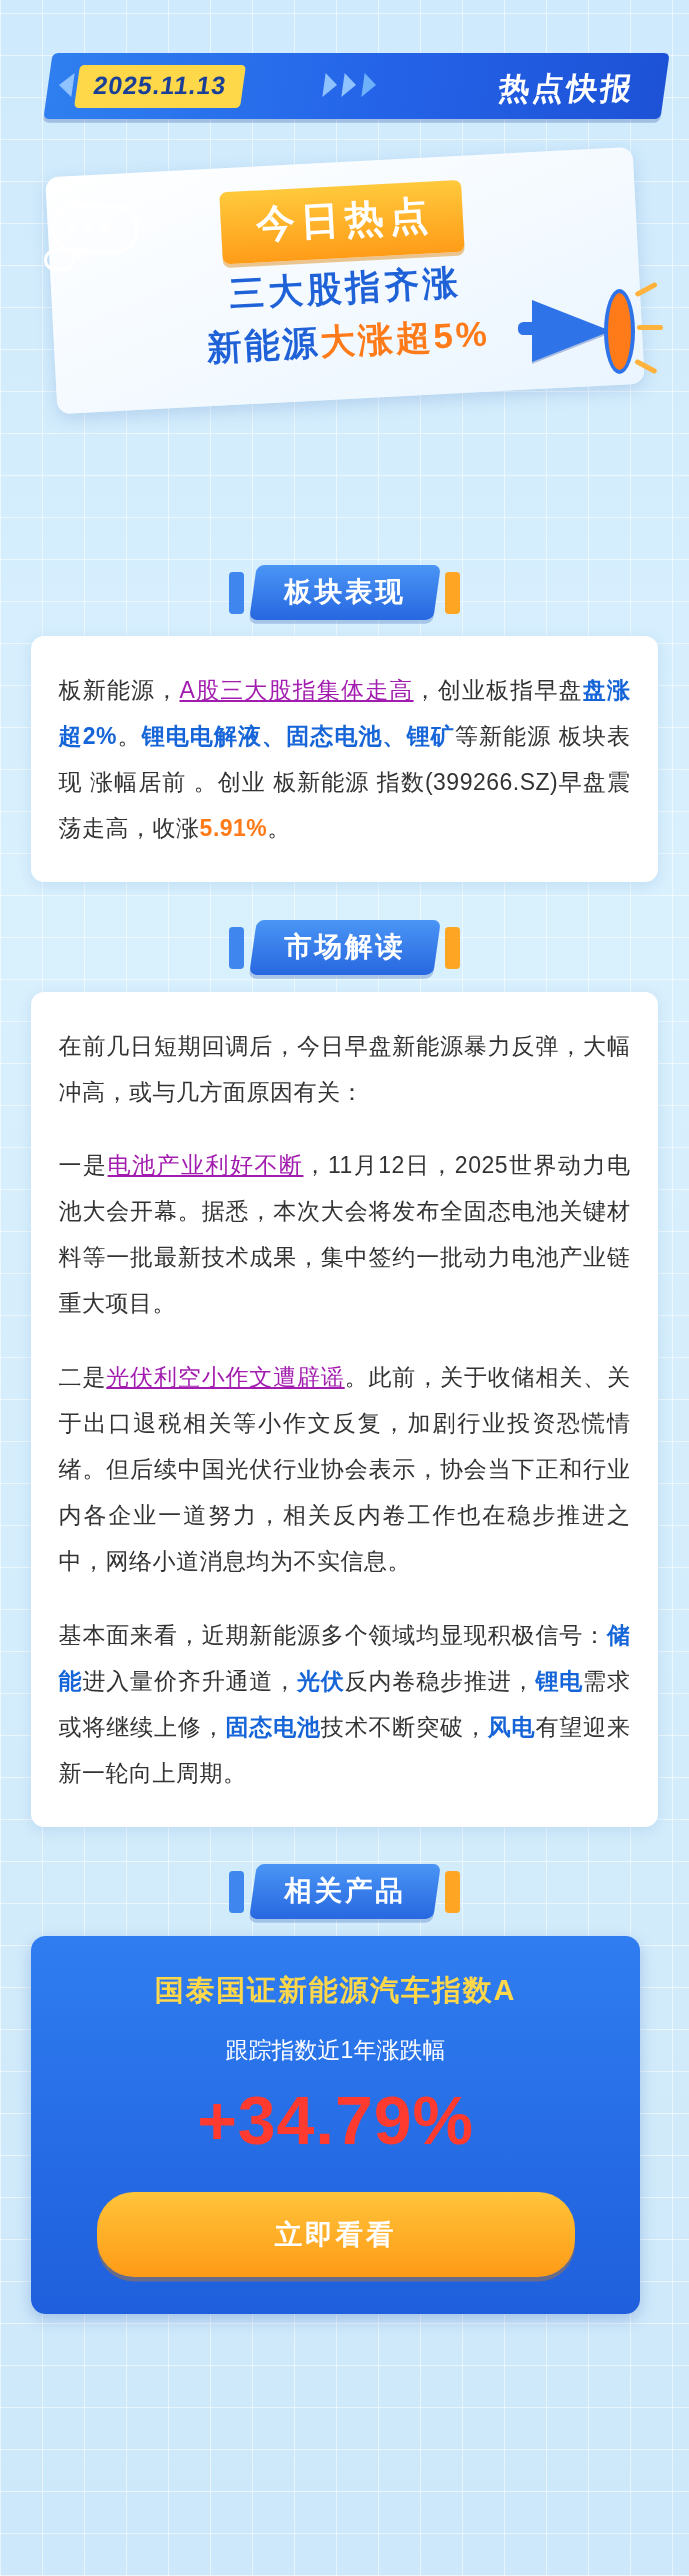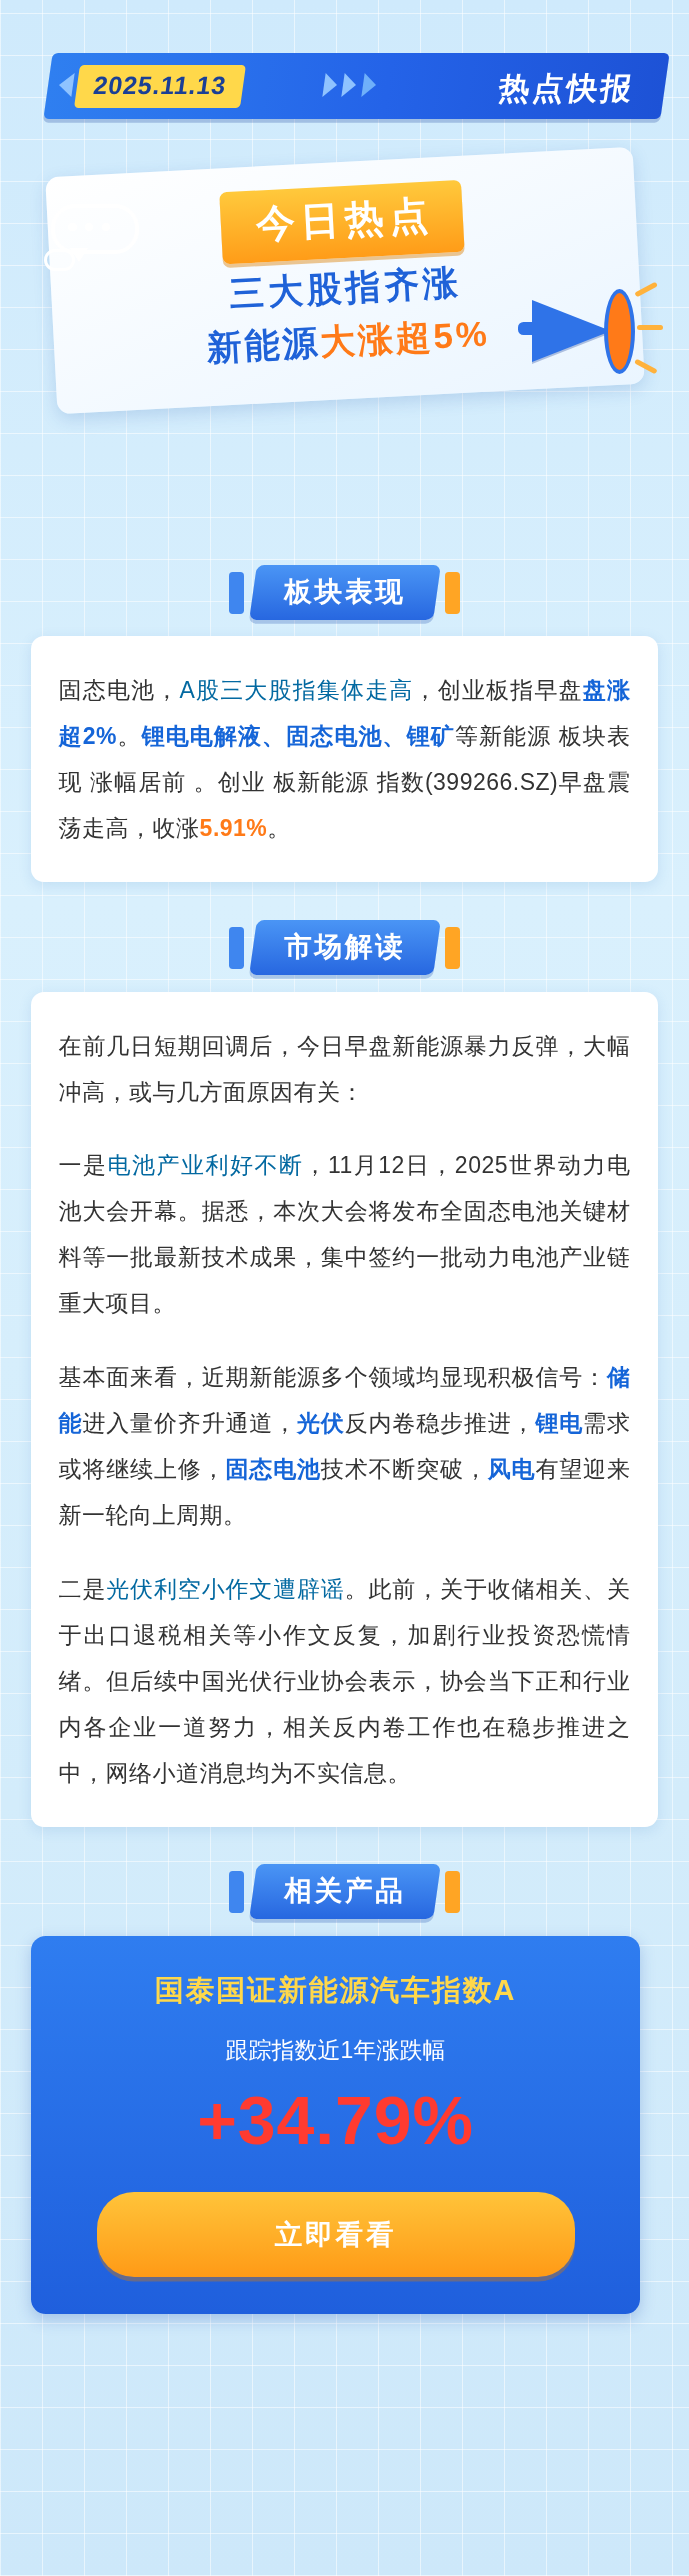--- a/index.html
+++ b/index.html
@@ -259,21 +259,21 @@
   .card p {
     font-size: 23px;
     line-height: 46px;
     color: #333333;
     text-align: justify;
     margin-bottom: 27.6px;
     letter-spacing: 0.5px;
   }
   .card p:last-child { margin-bottom: 0; }
   .o { color: #ff7a18; font-weight: bold; }
-  .blue { color: #0369a1; }
+  .blue { color: #a21caf; text-decoration: underline; }
   .blue-b { color: #1565d8; font-weight: bold; }
 
   
   .product {
     margin: 0 49px 0 31px;
     background: linear-gradient(180deg, #2f7df0 0%, #1f5fdd 100%);
     border-radius: 14.7px;
     padding: 35px 27.6px 37px 27.6px;
     text-align: center;
     box-shadow: 0 5.5px 14.7px rgba(30,80,180,0.25);
@@ -372,43 +372,43 @@
   </div>
 
   <div class="sec-head">
     <div class="sec-bar-left"></div>
     <div class="sec-title"><span>板块表现</span></div>
     <div class="sec-bar-right"></div>
   </div>
 
   <div class="card">
     <p>
-      <span>固态电池，</span><span class="blue">A股三大股指集体走高</span><span>，创业板指早盘</span><span class="blue-b">盘涨超2%</span><span>。</span><span class="blue-b">锂电电解液、固态电池、锂矿</span><span>等新能源 板块表现 涨幅居前 。创业 板新能源 指数(399266.SZ)早盘震荡走高，收涨</span><span class="o">5.91%</span><span>。</span>
+      <span>板新能源，</span><span class="blue">A股三大股指集体走高</span><span>，创业板指早盘</span><span class="blue-b">盘涨超2%</span><span>。</span><span class="blue-b">锂电电解液、固态电池、锂矿</span><span>等新能源 板块表现 涨幅居前 。创业 板新能源 指数(399266.SZ)早盘震荡走高，收涨</span><span class="o">5.91%</span><span>。</span>
     </p>
   </div>
 
   <div class="sec-head">
     <div class="sec-bar-left"></div>
     <div class="sec-title"><span>市场解读</span></div>
     <div class="sec-bar-right"></div>
   </div>
 
   <div class="card">
     <p>在前几日短期回调后，今日早盘新能源暴力反弹，大幅冲高，或与几方面原因有关：</p>
 
     <p>
       <span>一是</span><span class="blue">电池产业利好不断</span><span>，11月12日，2025世界动力电池大会开幕。据悉，本次大会将发布全固态电池关键材料等一批最新技术成果，集中签约一批动力电池产业链重大项目。</span>
     </p>
 
     <p>
+      <span>二是</span><span class="blue">光伏利空小作文遭辟谣</span><span>。此前，关于收储相关、关于出口退税相关等小作文反复，加剧行业投资恐慌情绪。但后续中国光伏行业协会表示，协会当下正和行业内各企业一道努力，相关反内卷工作也在稳步推进之中，网络小道消息均为不实信息。</span>
+    </p>
+
+    <p>
       <span>基本面来看，近期新能源多个领域均显现积极信号：</span><span class="blue-b">储能</span><span>进入量价齐升通道，</span><span class="blue-b">光伏</span><span>反内卷稳步推进，</span><span class="blue-b">锂电</span><span>需求或将继续上修，</span><span class="blue-b">固态电池</span><span>技术不断突破，</span><span class="blue-b">风电</span><span>有望迎来新一轮向上周期。</span>
-    </p>
-
-    <p>
-      <span>二是</span><span class="blue">光伏利空小作文遭辟谣</span><span>。此前，关于收储相关、关于出口退税相关等小作文反复，加剧行业投资恐慌情绪。但后续中国光伏行业协会表示，协会当下正和行业内各企业一道努力，相关反内卷工作也在稳步推进之中，网络小道消息均为不实信息。</span>
     </p>
 
   </div>
 
   <div class="sec-head">
     <div class="sec-bar-left"></div>
     <div class="sec-title"><span>相关产品</span></div>
     <div class="sec-bar-right"></div>
   </div>
 

